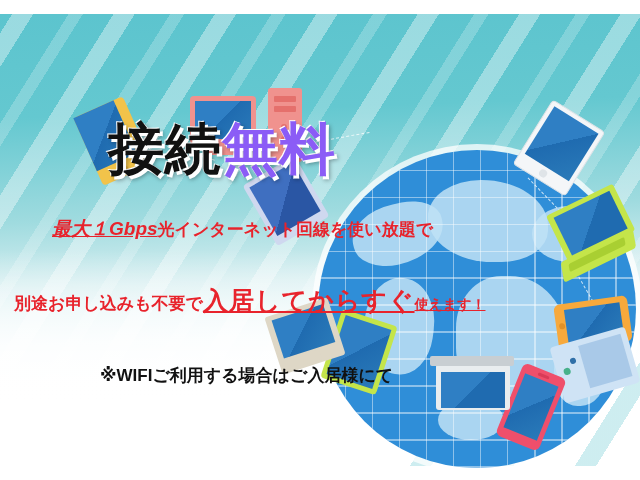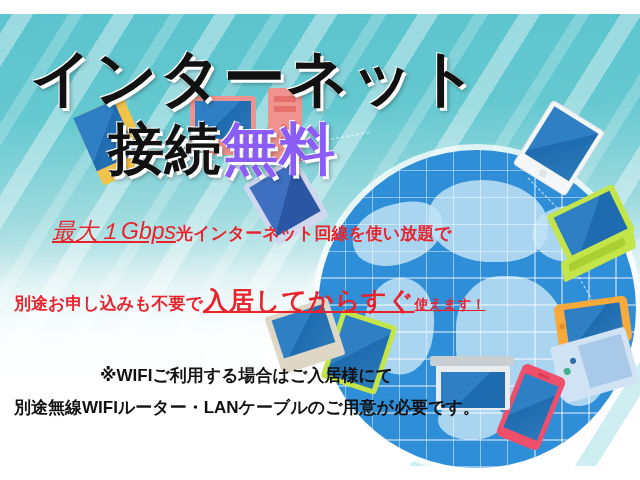--- a/index.html
+++ b/index.html
@@ -145,21 +145,21 @@
   }
   .title2{
     position:absolute;left:108px;top:112px;
     font-size:56px;font-weight:bold;letter-spacing:1px;white-space:nowrap;
   }
   .title2 .blk{color:#111;text-shadow:3px 3px 0 #fff,4px 4px 4px rgba(0,0,0,.35),-1px -1px 0 #fff;}
   .title2 .red{color:#8b5cf6;text-shadow:3px 3px 0 #fff,4px 4px 4px rgba(0,0,0,.35),-1px -1px 0 #fff;}
 
   .redline{position:absolute;color:#e8232c;font-weight:bold;white-space:nowrap;}
   .l1{left:52px;top:216px;font-size:17px;}
-  .l1 .big{font-size:23px;font-style:italic;text-decoration:underline;font-weight:normal;letter-spacing:0px;}
+  .l1 .big{font-size:19px;font-style:italic;text-decoration:underline;font-weight:bold;letter-spacing:0px;}
   .l2{left:148px;top:252px;font-size:17px;}
   .l3{left:14px;top:284px;font-size:17px;}
   .l3 .big{font-size:25px;text-decoration:underline;letter-spacing:1px;}
   .l3 .mid{font-size:14px;text-decoration:underline;}
 
   .blackline{position:absolute;color:#111;font-weight:bold;white-space:nowrap;font-size:17px;}
   .b1{left:100px;top:364px;text-align:center;}
   .b2{left:14px;top:396px;}
   .b3{left:72px;top:428px;}
 
@@ -271,28 +271,26 @@
       <div class="scr"></div>
   </div>
 
   <div class="dev tablet-beige">
     <div class="frame"></div>
       <div class="scr"></div>
       <div class="stand"></div>
   </div>
 
 
-  <div class="title1">インターネット</div>
   <div class="title2">
     <span class="blk">接続</span><span class="red">無料</span>
   </div>
 
   <div class="redline l1">
     <span class="big">最大１Gbps</span><span>光インターネット回線を使い放題で</span>
   </div>
   <div class="redline l3">
     <span>別途お申し込みも不要で</span><span class="big">入居してからすぐ</span><span class="mid">使えます！</span>
   </div>
 
   <div class="blackline b1">※WIFIご利用する場合はご入居様にて</div>
-  <div class="blackline b2">別途無線WIFIルーター・LANケーブルのご用意が必要です。</div>
 
 </div>
 
 </body></html>

